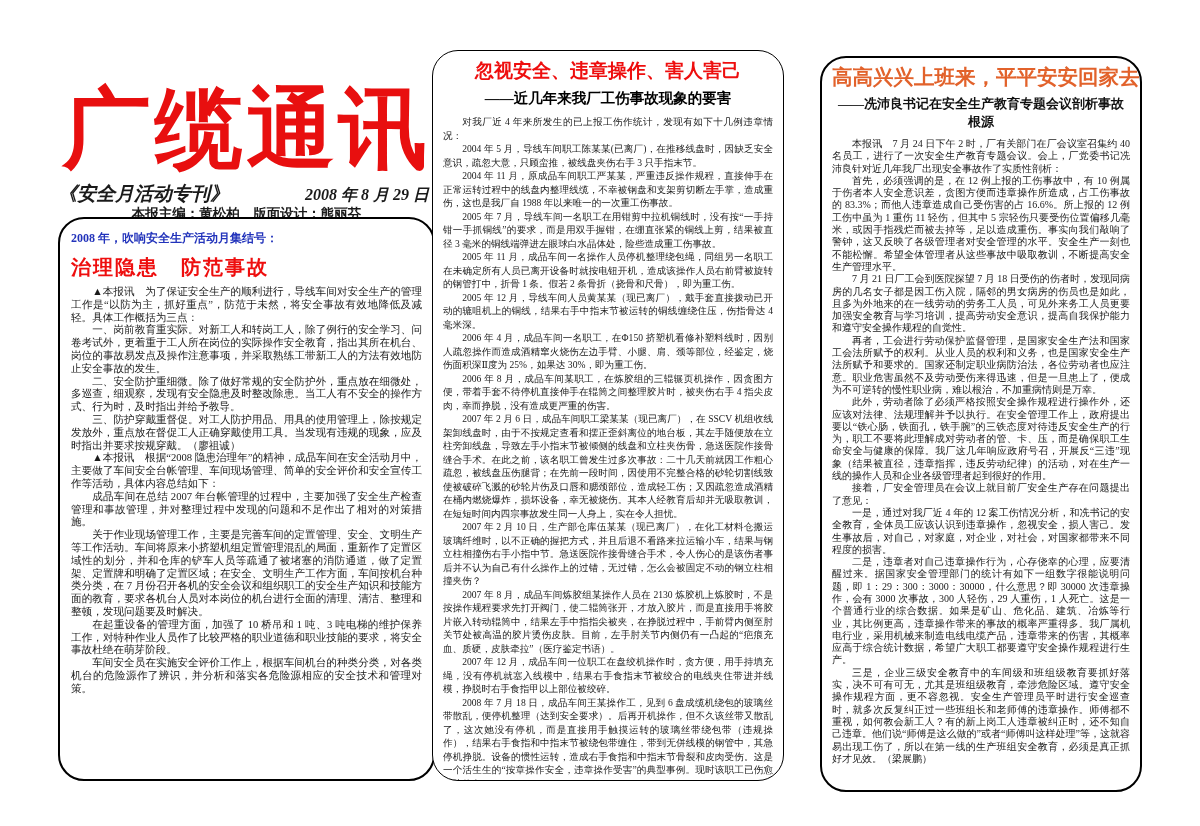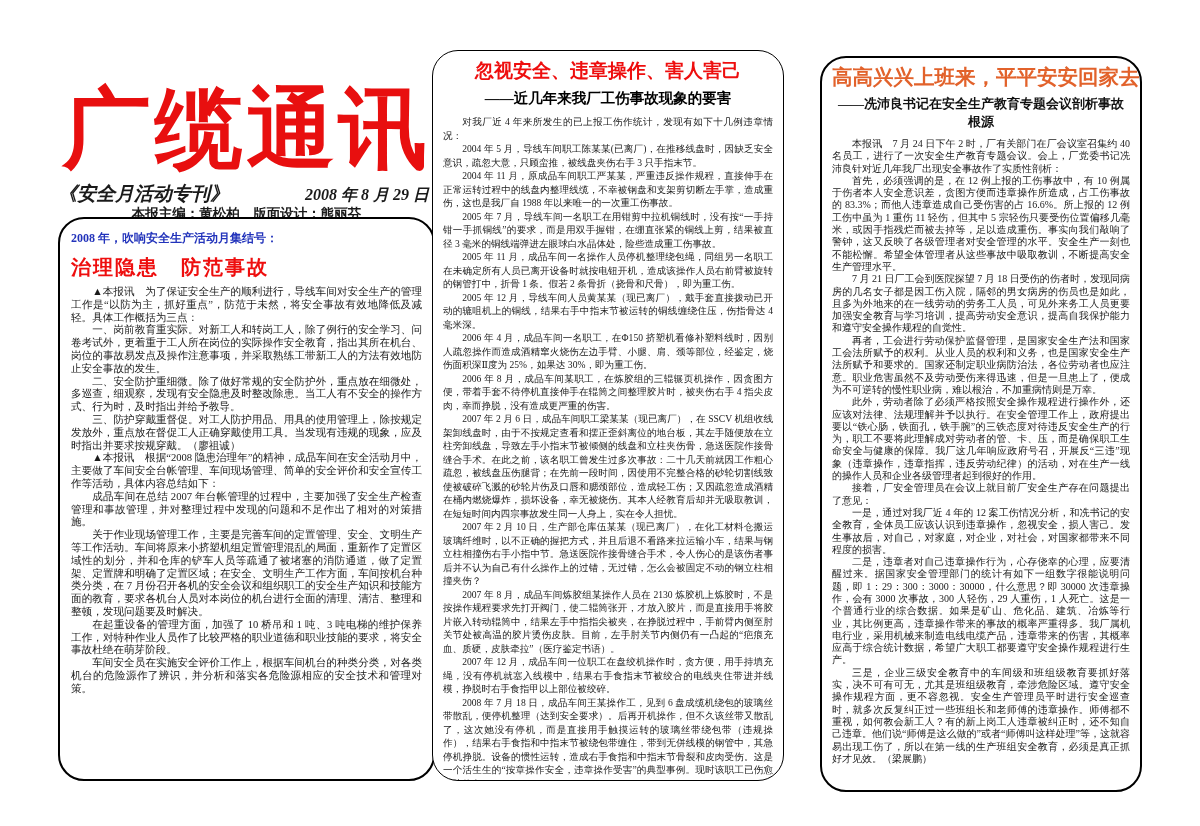--- a/index.html
+++ b/index.html
@@ -91,20 +91,20 @@
 
   </section>
 
   <section class="abs box box3">
     <h2 class="a3-title">高高兴兴上班来，平平安安回家去</h2>
     <h3 class="a3-sub">——冼沛良书记在安全生产教育专题会议剖析事故根源</h3>
     <p>本报讯　7 月 24 日下午 2 时，厂有关部门在厂会议室召集约 40 名员工，进行了一次安全生产教育专题会议。会上，厂党委书记冼沛良针对近几年我厂出现安全事故作了实质性剖析：</p>
     <p>首先，必须强调的是，在 12 例上报的工伤事故中，有 10 例属于伤者本人安全意识差，贪图方便而违章操作所造成，占工伤事故的 83.3%；而他人违章造成自己受伤害的占 16.6%。所上报的 12 例工伤中虽为 1 重伤 11 轻伤，但其中 5 宗轻伤只要受伤位置偏移几毫米，或因手指残烂而被去掉等，足以造成重伤。事实向我们敲响了警钟，这又反映了各级管理者对安全管理的水平。安全生产一刻也不能松懈。希望全体管理者从这些事故中吸取教训，不断提高安全生产管理水平。</p>
     <p>7 月 21 日厂工会到医院探望 7 月 18 日受伤的伤者时，发现同病房的几名女子都是因工伤入院，隔邻的男女病房的伤员也是如此，且多为外地来的在一线劳动的劳务工人员，可见外来务工人员更要加强安全教育与学习培训，提高劳动安全意识，提高自我保护能力和遵守安全操作规程的自觉性。</p>
     <p>再者，工会进行劳动保护监督管理，是国家安全生产法和国家工会法所赋予的权利。从业人员的权利和义务，也是国家安全生产法所赋予和要求的。国家还制定职业病防治法，各位劳动者也应注意。职业危害虽然不及劳动受伤来得迅速，但是一旦患上了，便成为不可逆转的慢性职业病，难以根治，不加重病情则是万幸。</p>
-    <p>此外，劳动者除了必须严格按照安全操作规程进行操作外，还应该对法律、法规理解并予以执行。在安全管理工作上，政府提出要以“铁心肠，铁面孔，铁手腕”的三铁态度对待违反安全生产的行为，职工不要将此理解成对劳动者的管、卡、压，而是确保职工生命安全与健康的保障。我厂这几年响应政府号召，开展反“三违”现象（违章操作，违章指挥，违反劳动纪律）的活动，对在生产一线的操作人员和企业各级管理者起到很好的作用。</p>
+    <p>此外，劳动者除了必须严格按照安全操作规程进行操作外，还应该对法律、法规理解并予以执行。在安全管理工作上，政府提出要以“铁心肠，铁面孔，铁手腕”的三铁态度对待违反安全生产的行为，职工不要将此理解成对劳动者的管、卡、压，而是确保职工生命安全与健康的保障。我厂这几年响应政府号召，开展反“三违”现象（结果被直径，违章指挥，违反劳动纪律）的活动，对在生产一线的操作人员和企业各级管理者起到很好的作用。</p>
     <p>接着，厂安全管理员在会议上就目前厂安全生产存在问题提出了意见：</p>
     <p>一是，通过对我厂近 4 年的 12 案工伤情况分析，和冼书记的安全教育，全体员工应该认识到违章操作，忽视安全，损人害己。发生事故后，对自己，对家庭，对企业，对社会，对国家都带来不同程度的损害。</p>
     <p>二是，违章者对自己违章操作行为，心存侥幸的心理，应要清醒过来。据国家安全管理部门的统计有如下一组数字很能说明问题，即 1：29：300：3000：30000，什么意思？即 30000 次违章操作，会有 3000 次事故，300 人轻伤，29 人重伤，1 人死亡。这是一个普通行业的综合数据。如果是矿山、危化品、建筑、冶炼等行业，其比例更高，违章操作带来的事故的概率严重得多。我厂属机电行业，采用机械来制造电线电缆产品，违章带来的伤害，其概率应高于综合统计数据，希望广大职工都要遵守安全操作规程进行生产。</p>
     <p>三是，企业三级安全教育中的车间级和班组级教育要抓好落实，决不可有可无，尤其是班组级教育，牵涉危险区域。遵守安全操作规程方面，更不容忽视。安全生产管理员平时进行安全巡查时，就多次反复纠正过一些班组长和老师傅的违章操作。师傅都不重视，如何教会新工人？有的新上岗工人违章被纠正时，还不知自己违章。他们说“师傅是这么做的”或者“师傅叫这样处理”等，这就容易出现工伤了，所以在第一线的生产班组安全教育，必须是真正抓好才见效。（梁展鹏）</p>
   </section>
 
 </div>
 
 </body></html>

